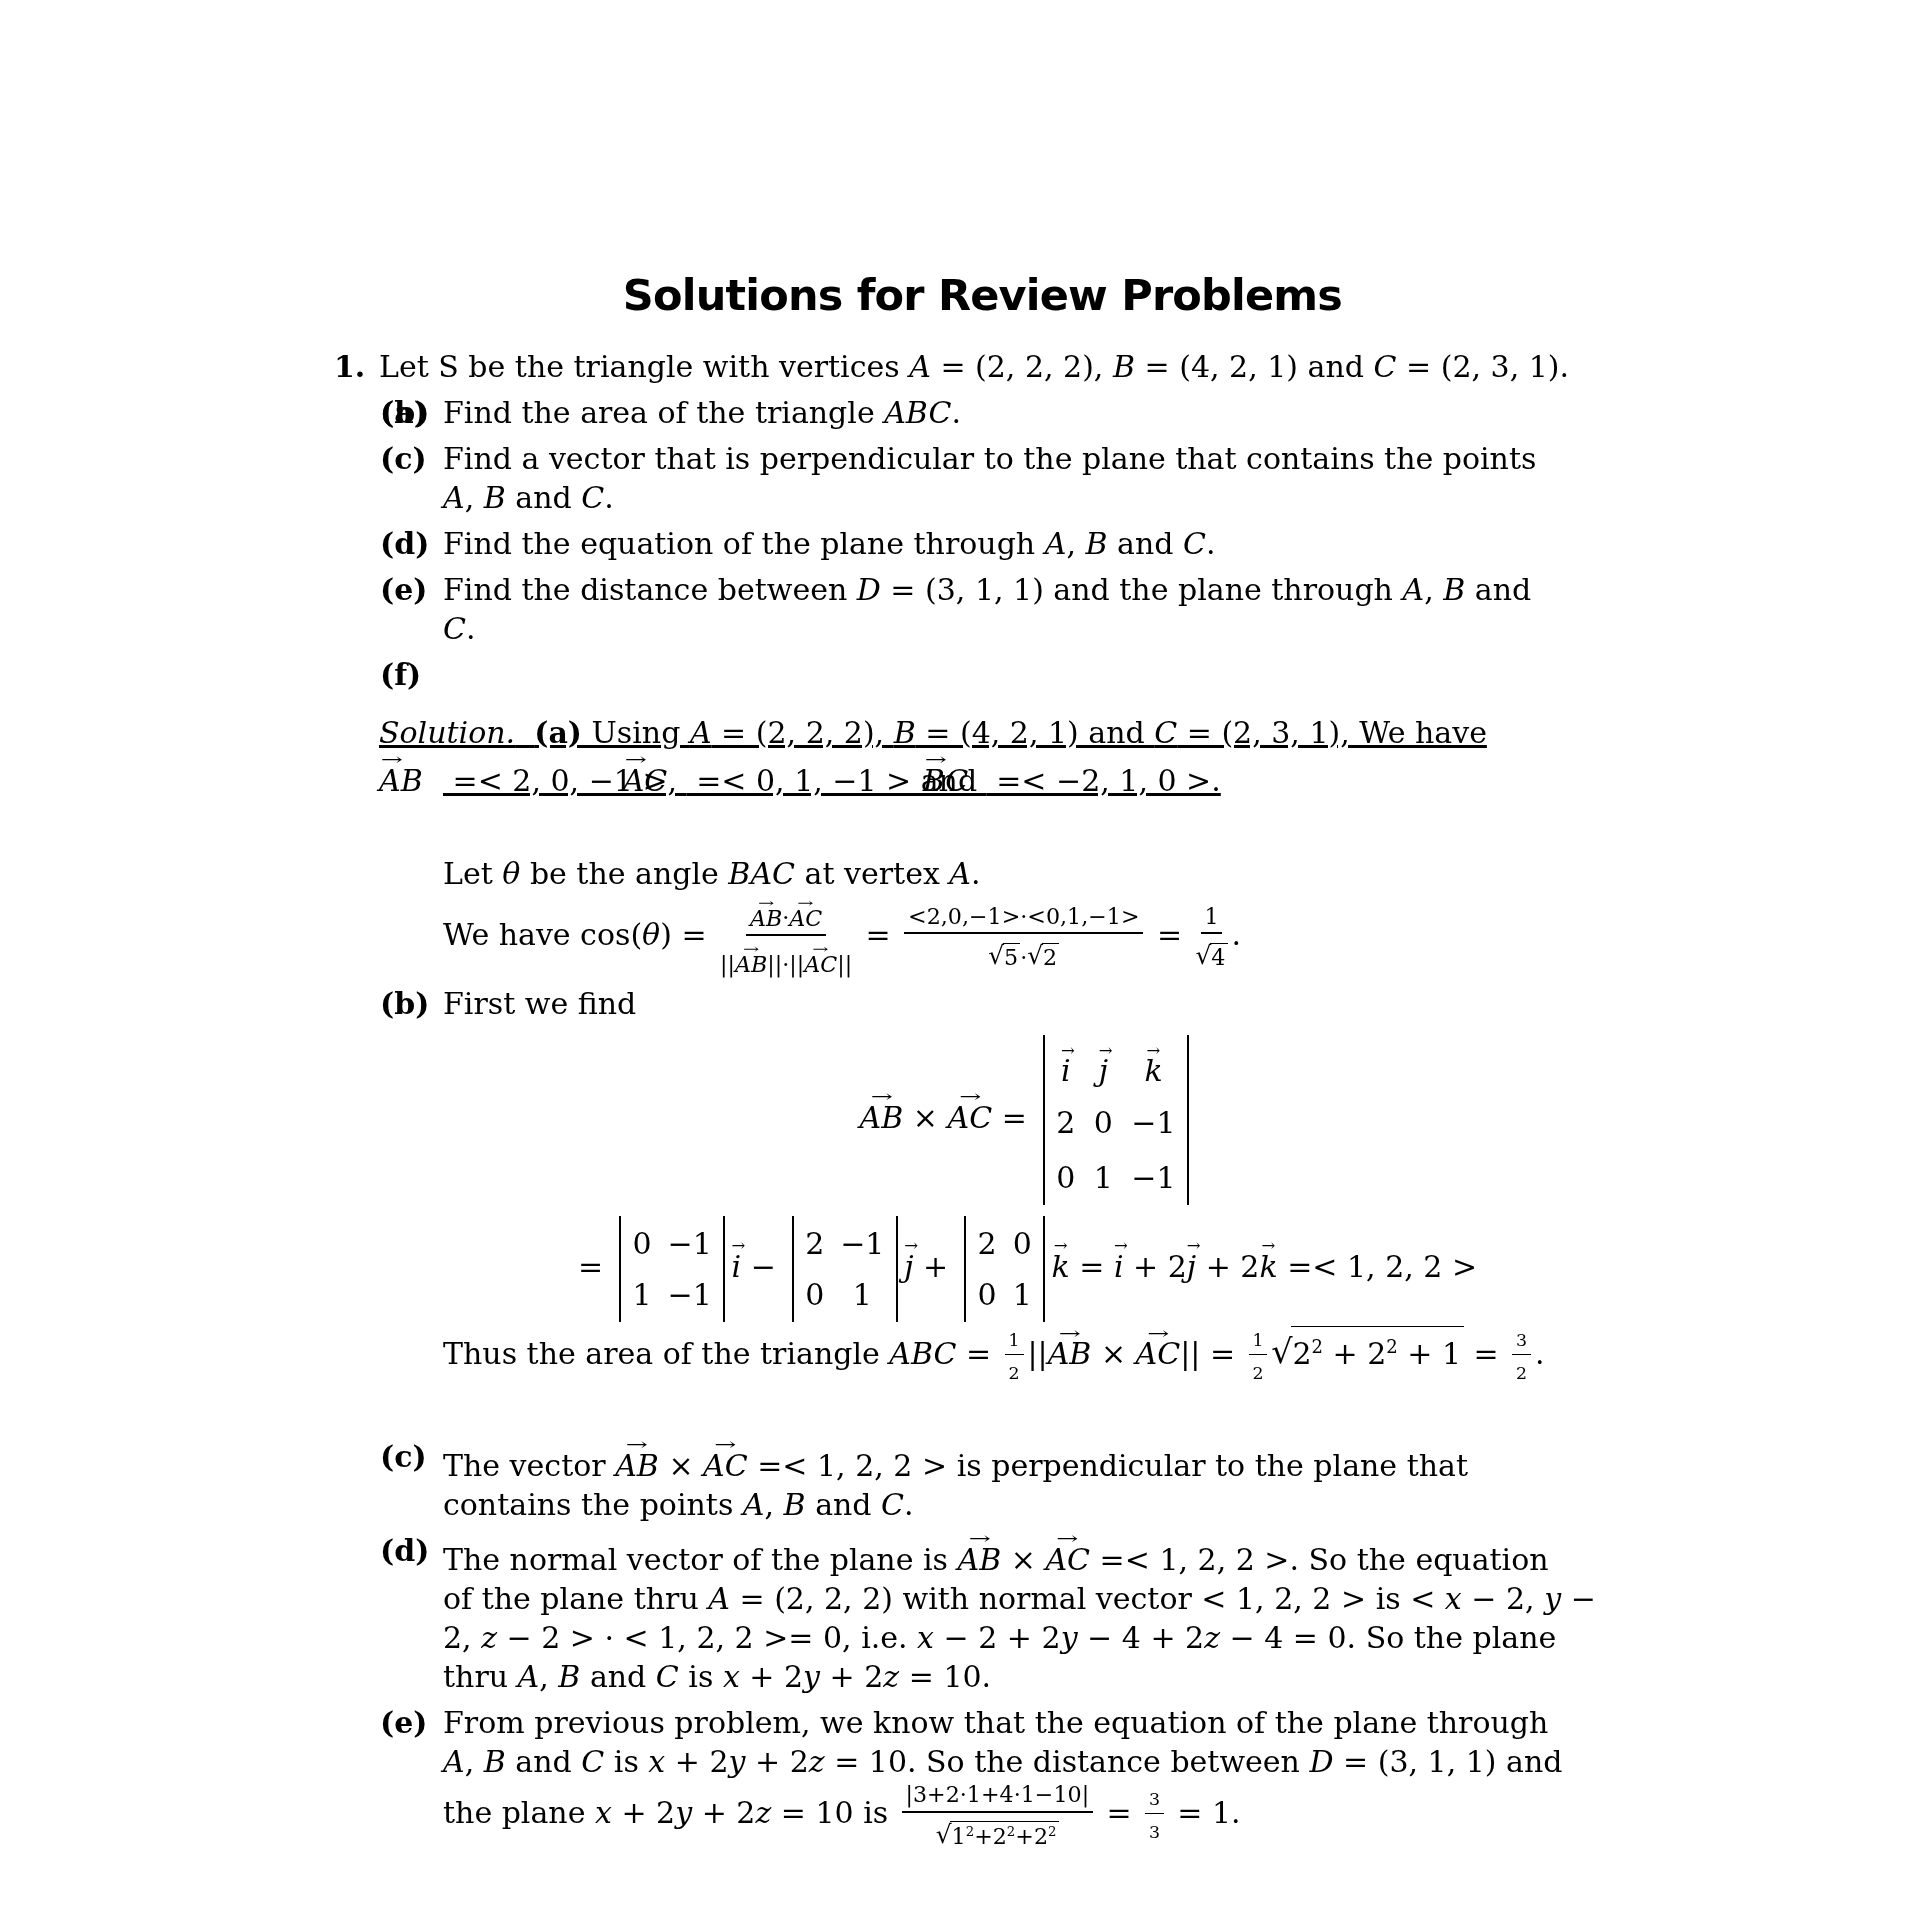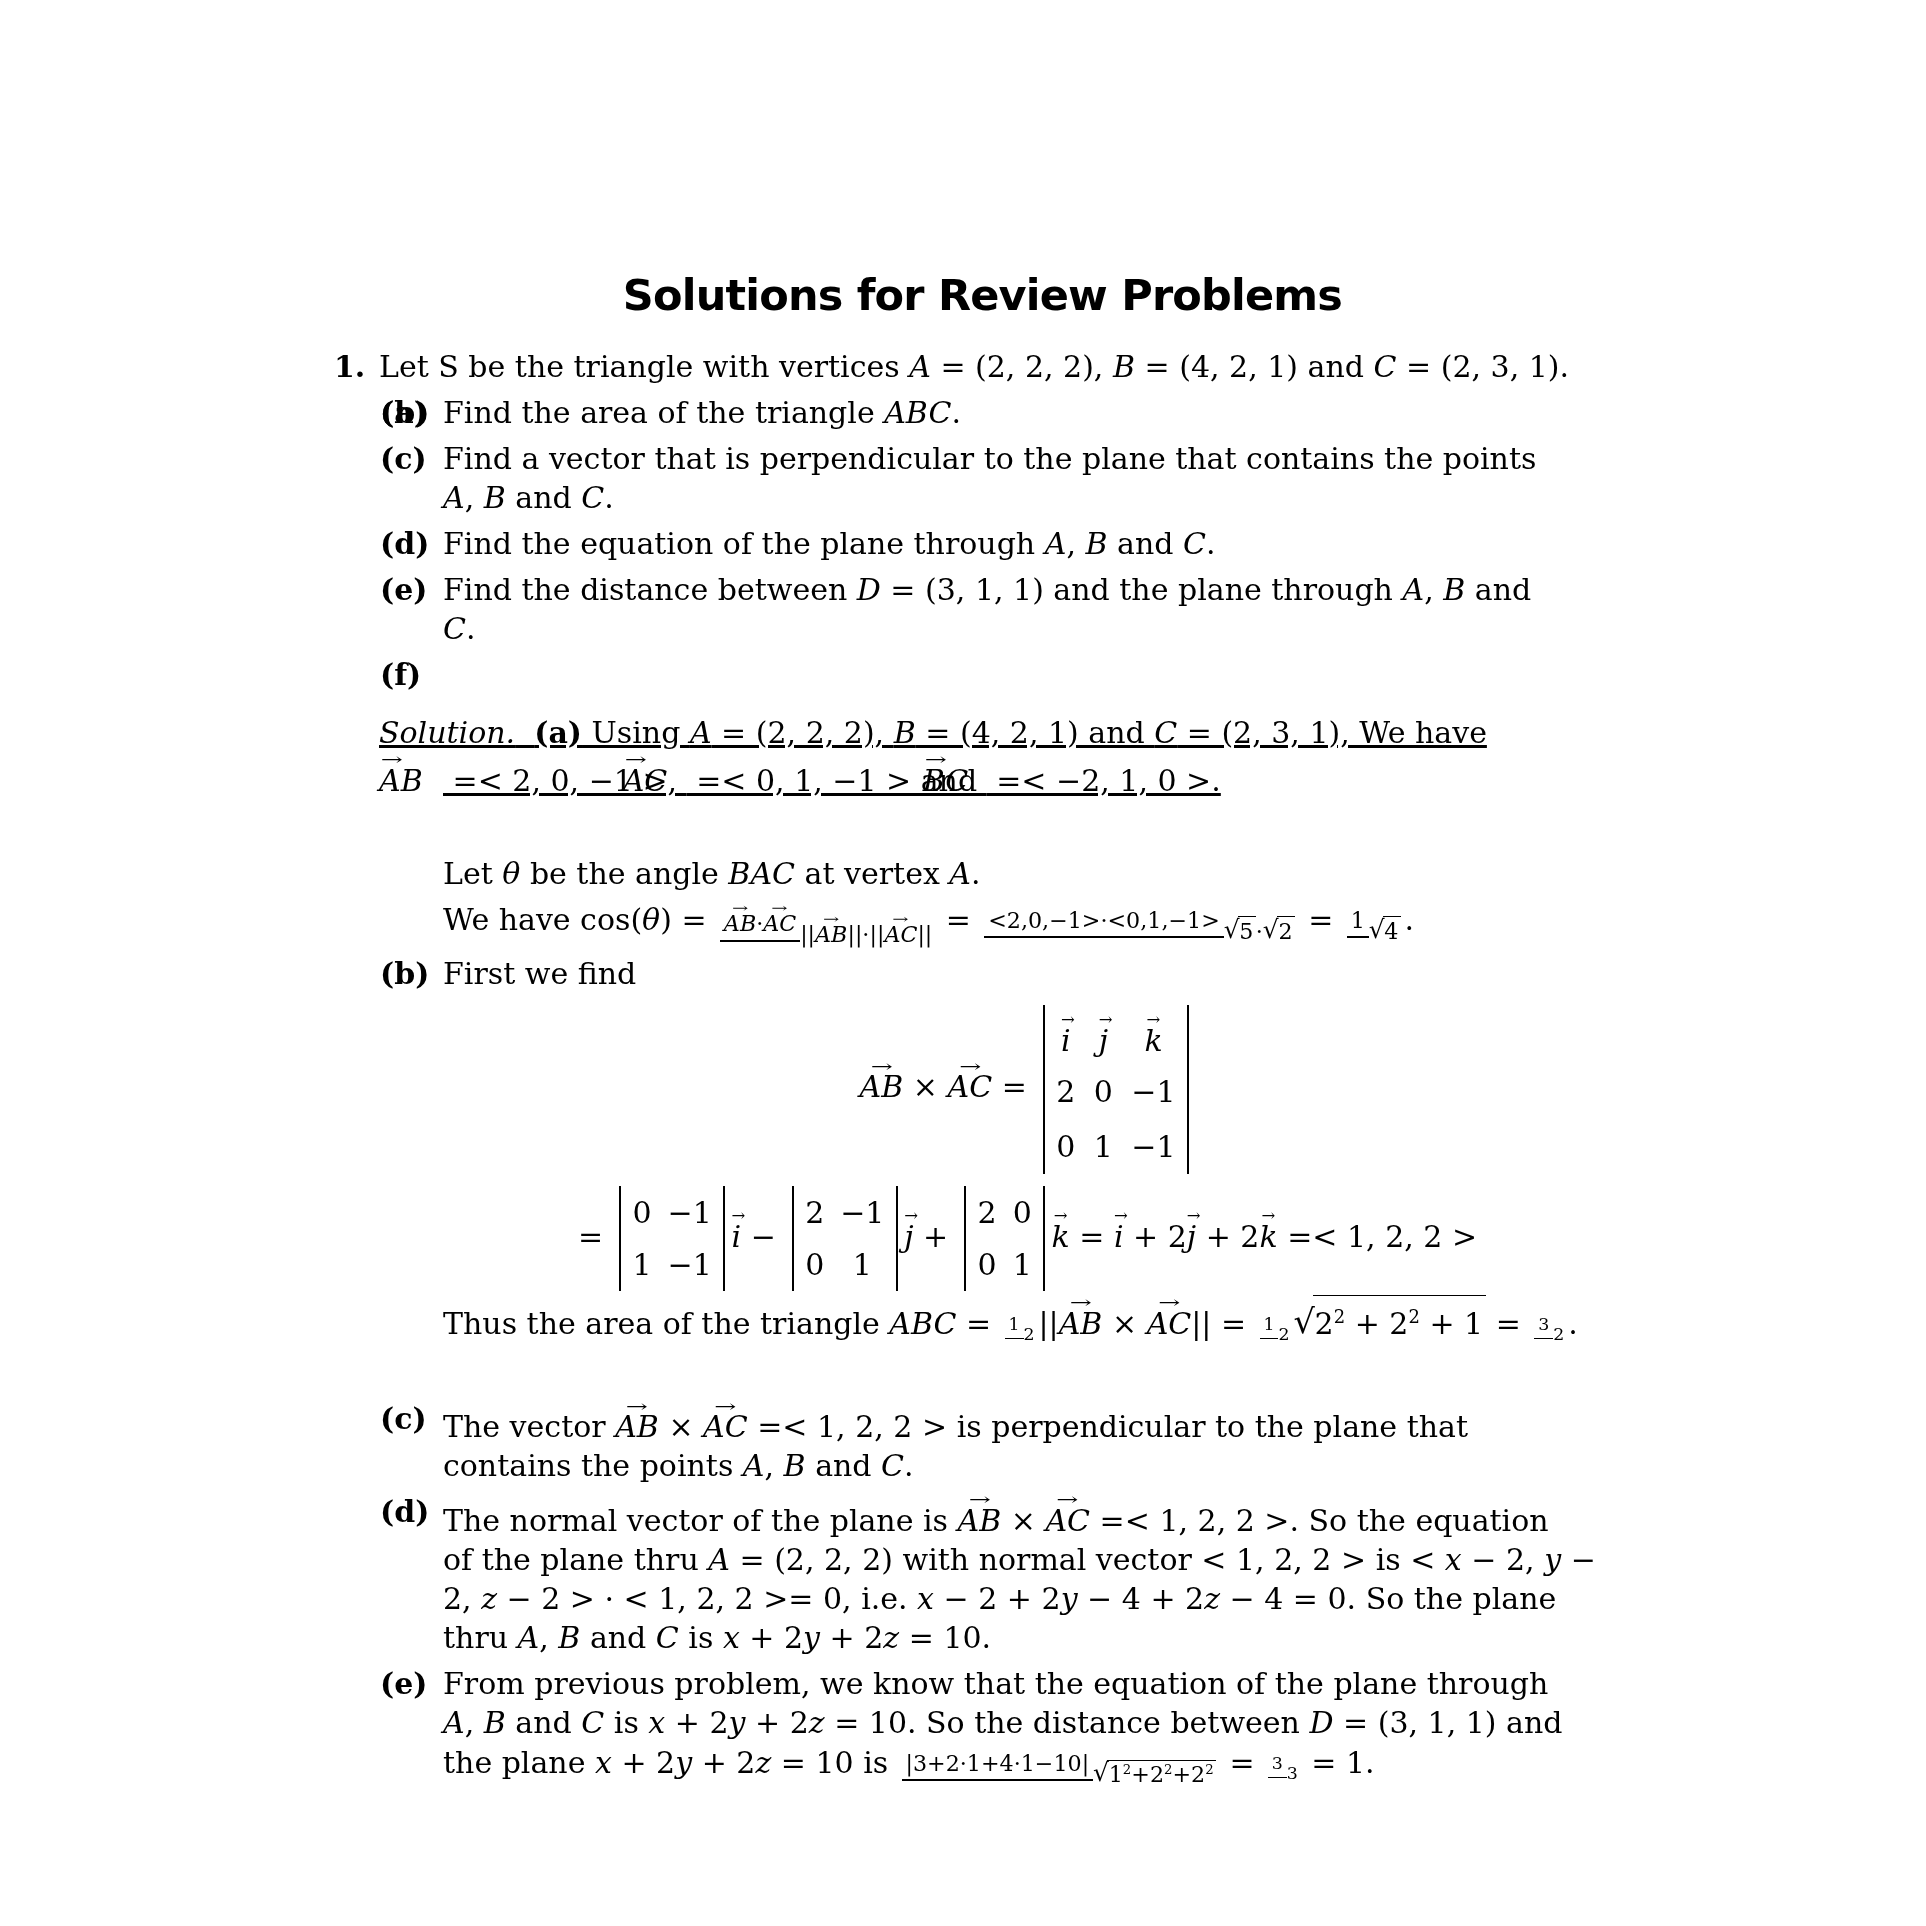--- a/index.html
+++ b/index.html
@@ -19,24 +19,24 @@
   .gap{margin-top:54px;}
   .dmath{margin:11.6px 289px 3.9px 379px;text-align:center;}
 
   
   i{font-style:italic;}
   sup{font-size:0.6em;}
   .vec{display:inline-block;position:relative;font-style:italic;padding-top:0.42em;line-height:1.05;}
   .vec::after{content:"→";position:absolute;top:-0.06em;left:0;right:0;text-align:center;
               font-size:0.55em;font-style:normal;transform:scaleX(1.6);}
   .v1::after{transform:scaleX(1);}
-  .frac{display:inline-flex;flex-direction:row;align-items:center;vertical-align:middle;
+  .frac{display:inline-flex;flex-direction:column;align-items:center;vertical-align:middle;
         margin:0 3.9px;font-size:0.74em;line-height:1.18;text-indent:0;}
   .frac .fn{border-bottom:2.3px solid #000;padding:0.8px 3.9px 3.1px;white-space:nowrap;}
-  .frac .fd{padding-top:17px;white-space:nowrap;}
+  .frac .fd{padding-top:8px;white-space:nowrap;}
   .frac.sm{font-size:0.58em;}
   .frac.sm .fn{border-bottom-width:1.9px;}
   .sqrt{display:inline-block;white-space:nowrap;text-indent:0;}
   .sqrt .sr{display:inline-block;font-size:1.12em;transform:translateY(-0.04em);margin-right:-0.06em;}
   .sqrt .sx{display:inline-block;border-top:1.9px solid #000;padding:0.02em 0.1em 0 0.06em;}
   .det{display:inline-flex;align-items:center;vertical-align:middle;
        border-left:2.3px solid #000;border-right:2.3px solid #000;
        padding:7.7px 11.6px;margin:0 6.2px;text-indent:0;}
   .m3{display:grid;grid-template-columns:repeat(3,auto);column-gap:18.5px;row-gap:16px;justify-items:center;}
   .m2{display:grid;grid-template-columns:repeat(2,auto);column-gap:16px;row-gap:12.3px;justify-items:center;}

